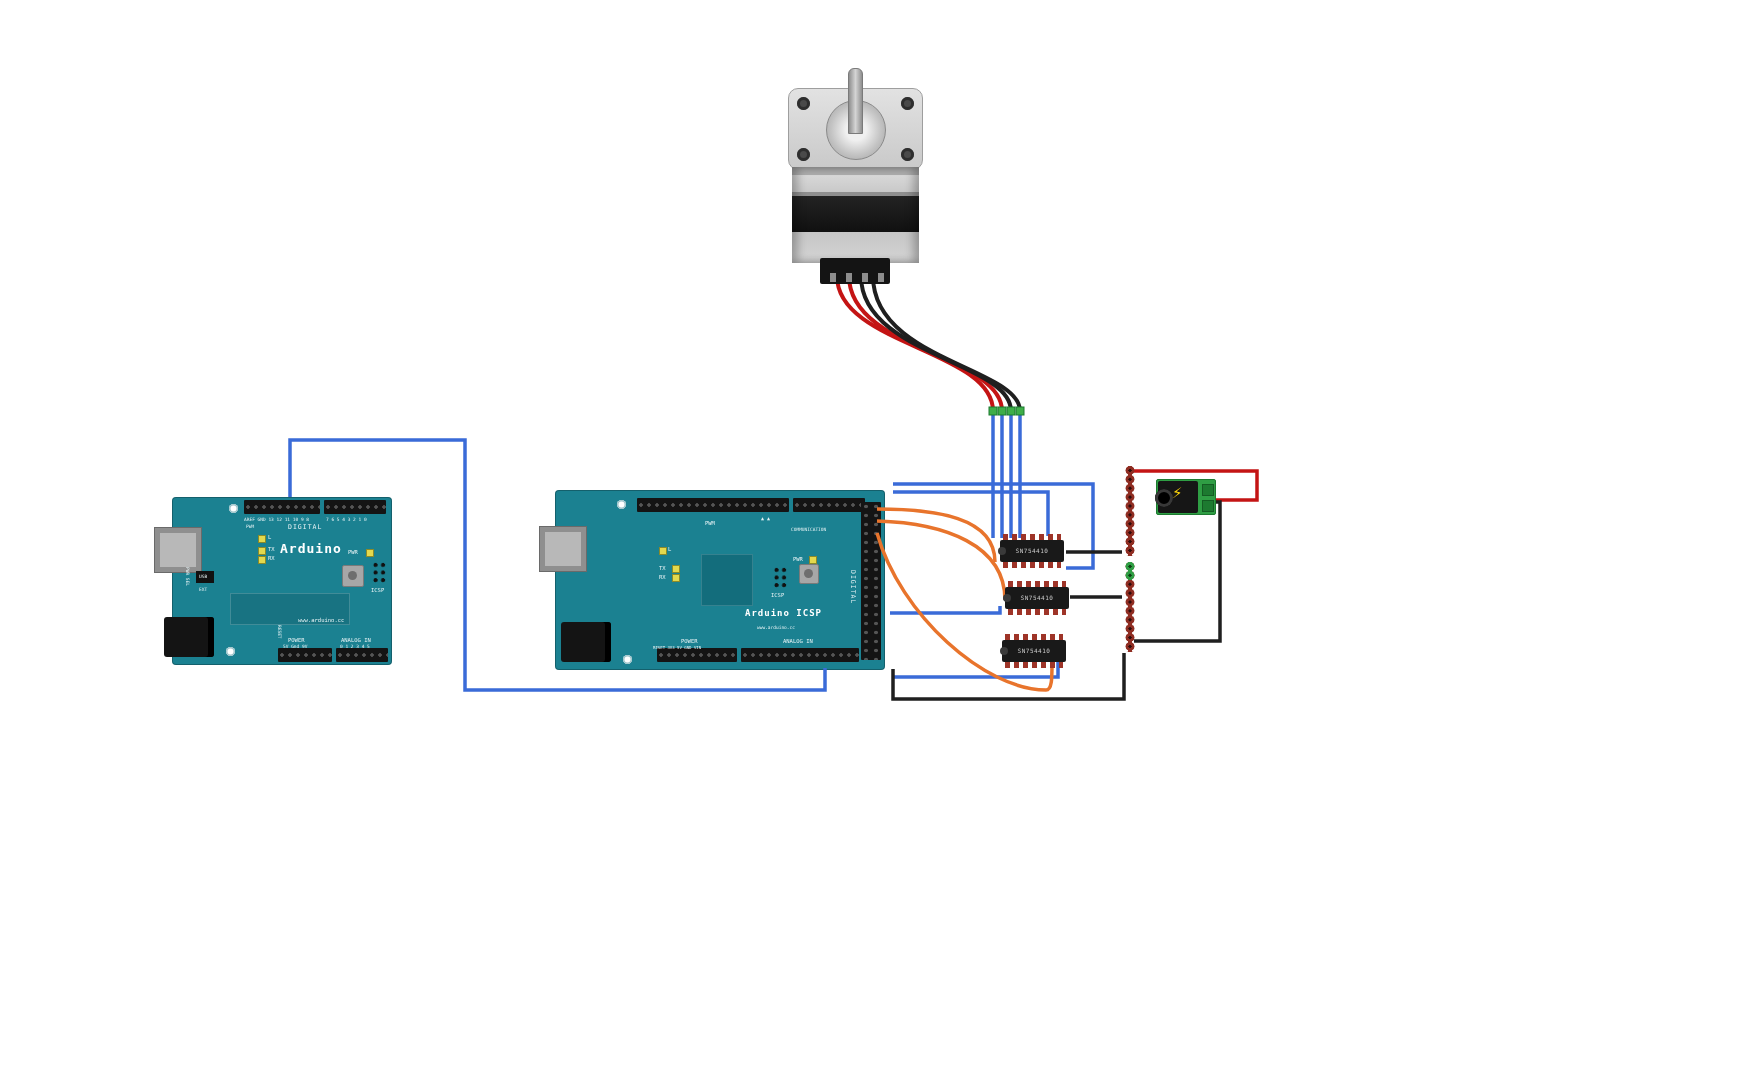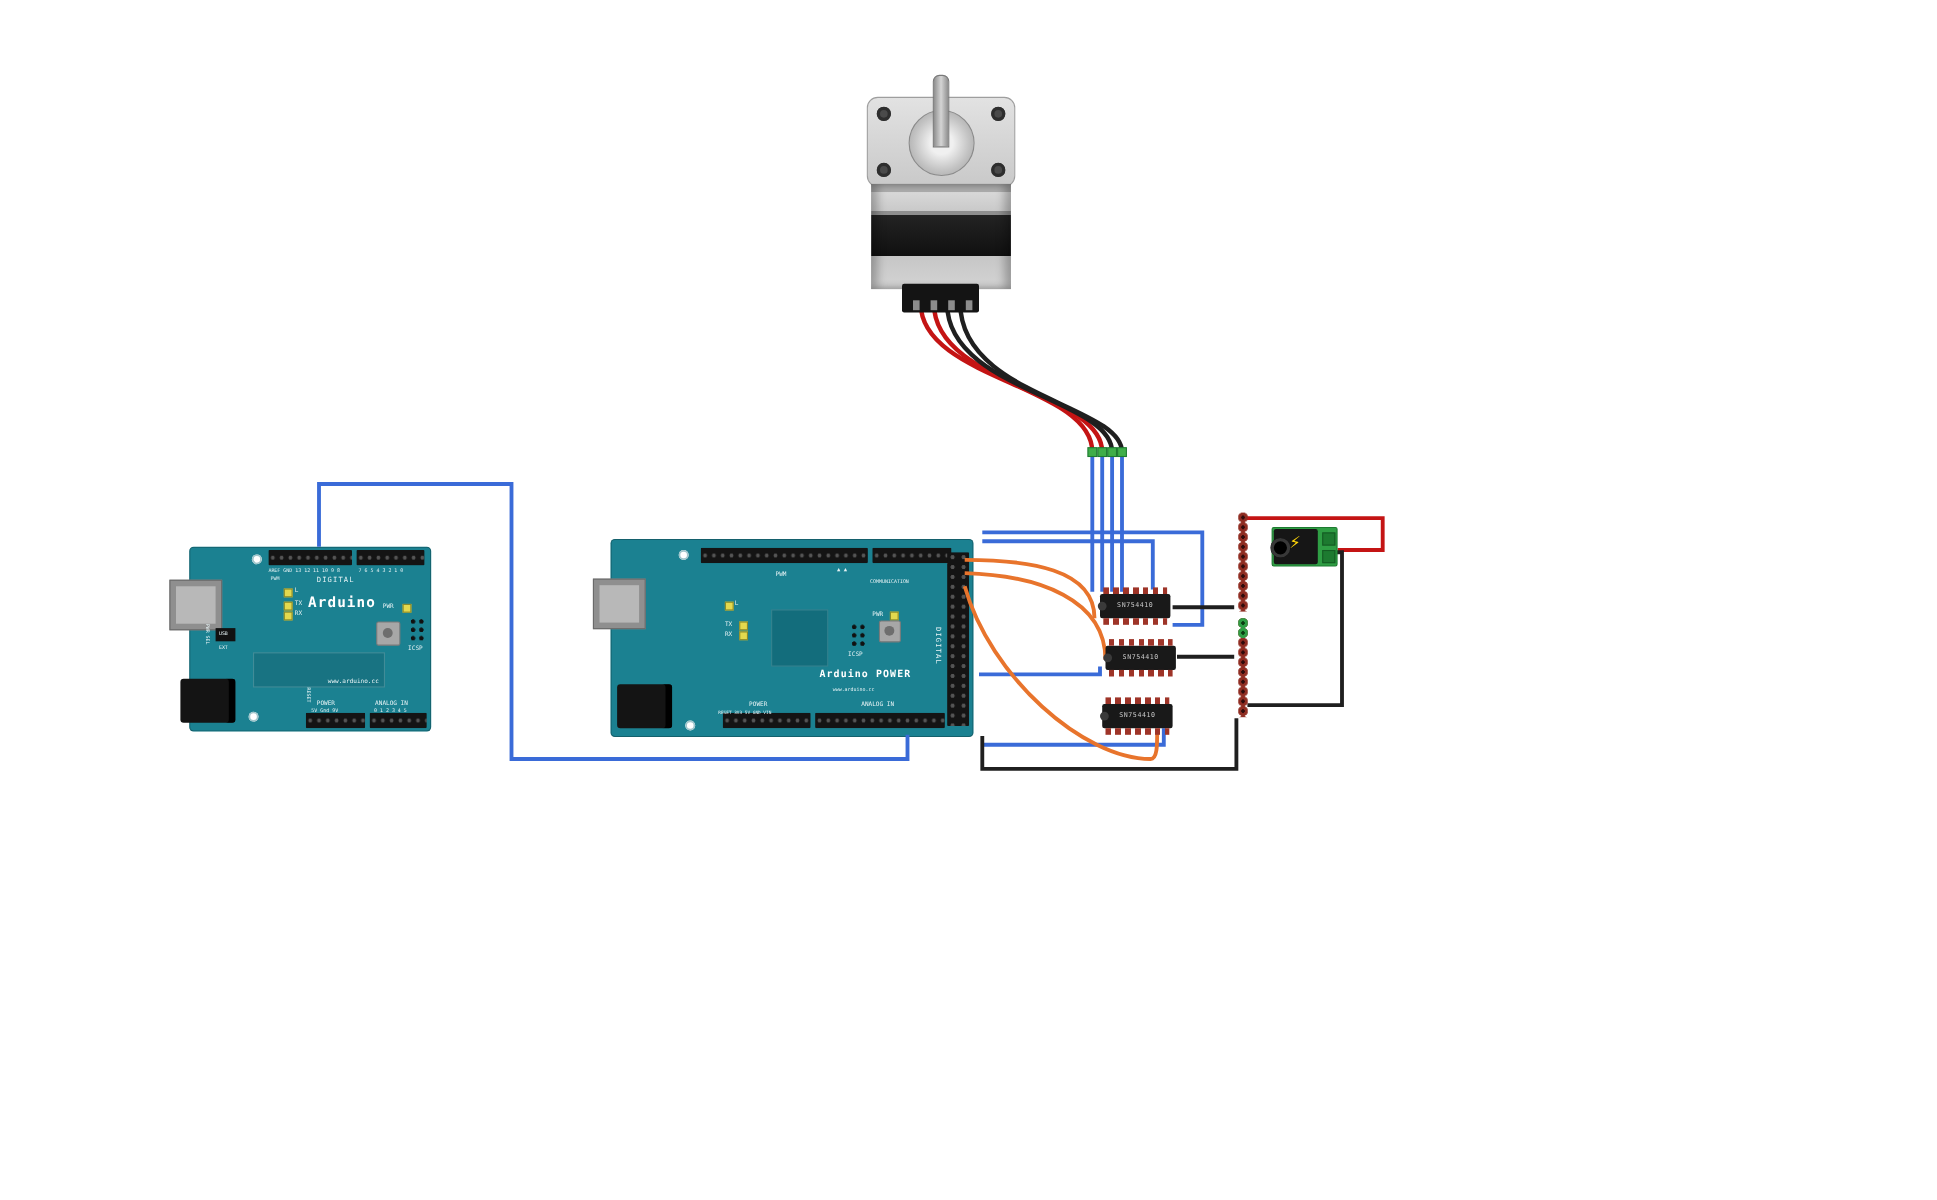--- a/index.html
+++ b/index.html
@@ -177,21 +177,21 @@
     <div class="led" style="left:254px;top:66px;"></div>
 
     <div style="position:absolute;left:146px;top:64px;width:50px;height:50px;background:#136d7c;border:1px solid rgba(255,255,255,.15);"></div>
 
     <div class="icspdots" style="left:218px;top:76px;"></div>
     <span class="t" style="left:216px;top:102px;">ICSP</span>
     <div class="btn" style="left:244px;top:74px;width:18px;height:18px;">
         <div class="cap" style="left:4px;top:4px;"></div>
       </div>
 
-    <div class="brand" style="left:190px;top:118px;font-size:9px;">Arduino POWER</div>
+    <div class="brand" style="left:190px;top:118px;font-size:9px;">Arduino ICSP</div>
     <span class="t" style="left:202px;top:134px;font-size:4.5px;">www.arduino.cc</span>
 
     <span class="t vtext t6" style="left:294px;top:80px;">DIGITAL</span>
 
     <span class="t" style="left:126px;top:148px;">POWER</span>
     <span class="t" style="left:98px;top:154px;font-size:4px;">RESET 3V3 5V GND VIN</span>
     <span class="t" style="left:228px;top:148px;">ANALOG IN</span>
   </div>
 
   <svg class="wires" width="1761" height="1091" viewBox="0 0 1761 1091" fill="none">

